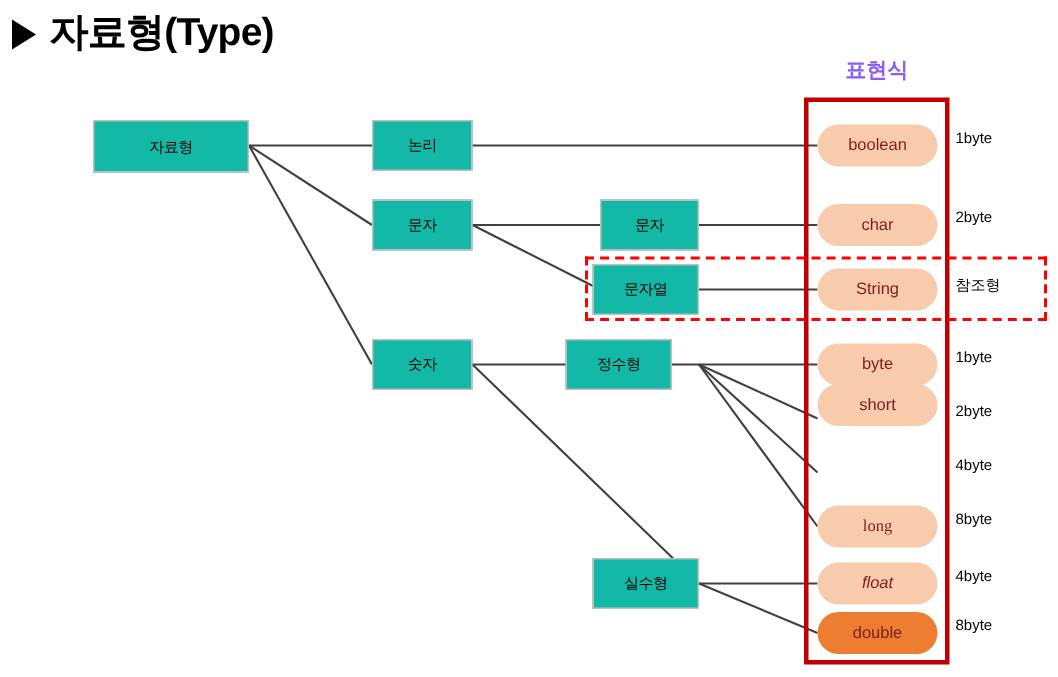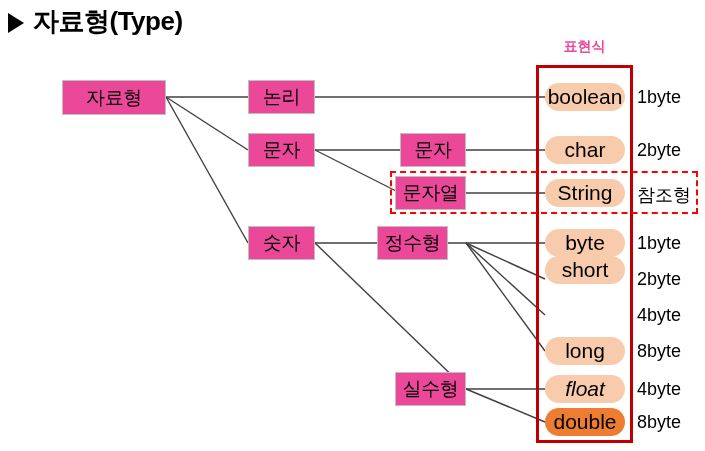--- a/index.html
+++ b/index.html
@@ -49,27 +49,27 @@
     position: absolute;
     left: 0;
     top: 0;
     width: 705px;
     height: 451px;
   }
 
   
   .node {
     position: absolute;
-    background: #ec4899;
+    background: #14b8a6;
     border: 1px solid #BFBFBF;
     box-sizing: border-box;
     display: flex;
     align-items: center;
     justify-content: center;
-    font-size: 19px;
+    font-size: 10px;
     color: #000000;
     letter-spacing: -0.3px;
   }
 
   
   #expr-box {
     position: absolute;
     left: 536px;
     top: 65px;
     width: 97px;
@@ -79,45 +79,45 @@
     background: transparent;
   }
   #expr-label {
     position: absolute;
     left: 536px;
     top: 38px;
     width: 97px;
     text-align: center;
     font-size: 14px;
     font-weight: bold;
-    color: #ec4899;
+    color: #8b5cf6;
   }
 
   
   .pill {
     position: absolute;
     left: 545px;
     width: 80px;
     height: 28px;
     border-radius: 14px;
     display: flex;
     align-items: center;
     justify-content: center;
-    font-size: 21px;
-    color: #000000;
+    font-size: 11px;
+    color: #7f1d1d;
     box-sizing: border-box;
   }
   .pill.light { background: #F8CBAD; }
   .pill.strong { background: #ED7D31; }
 
   
   .sizelabel {
     position: absolute;
     left: 637px;
-    font-size: 18px;
+    font-size: 10px;
     color: #000000;
     white-space: nowrap;
   }
 
   
   #string-highlight {
     position: absolute;
     left: 390px;
     top: 171px;
     width: 308px;
@@ -178,21 +178,21 @@
   <div class="node" style="left:395px; top:372px; width:71px; height:34px;">실수형</div>
 
   <div id="expr-label">표현식</div>
   <div id="expr-box"></div>
 
   <div class="pill light" style="top:83px;">boolean</div>
   <div class="pill light" style="top:136px;">char</div>
   <div class="pill light" style="top:179px;">String</div>
   <div class="pill light" style="top:229px;">byte</div>
   <div class="pill light" style="top:256px;">short</div>
-  <div class="pill light" style="top:337px;">long</div>
+  <div class="pill light" style="top:337px;font-family:Liberation Serif, serif;">long</div>
   <div class="pill light" style="top:375px;font-style:italic;">float</div>
   <div class="pill strong" style="top:408px;">double</div>
 
   <div class="sizelabel" style="top:87px;">1byte</div>
   <div class="sizelabel" style="top:140px;">2byte</div>
   <div class="sizelabel" style="top:183px;">참조형</div>
   <div class="sizelabel" style="top:233px;">1byte</div>
   <div class="sizelabel" style="top:269px;">2byte</div>
   <div class="sizelabel" style="top:305px;">4byte</div>
   <div class="sizelabel" style="top:341px;">8byte</div>

